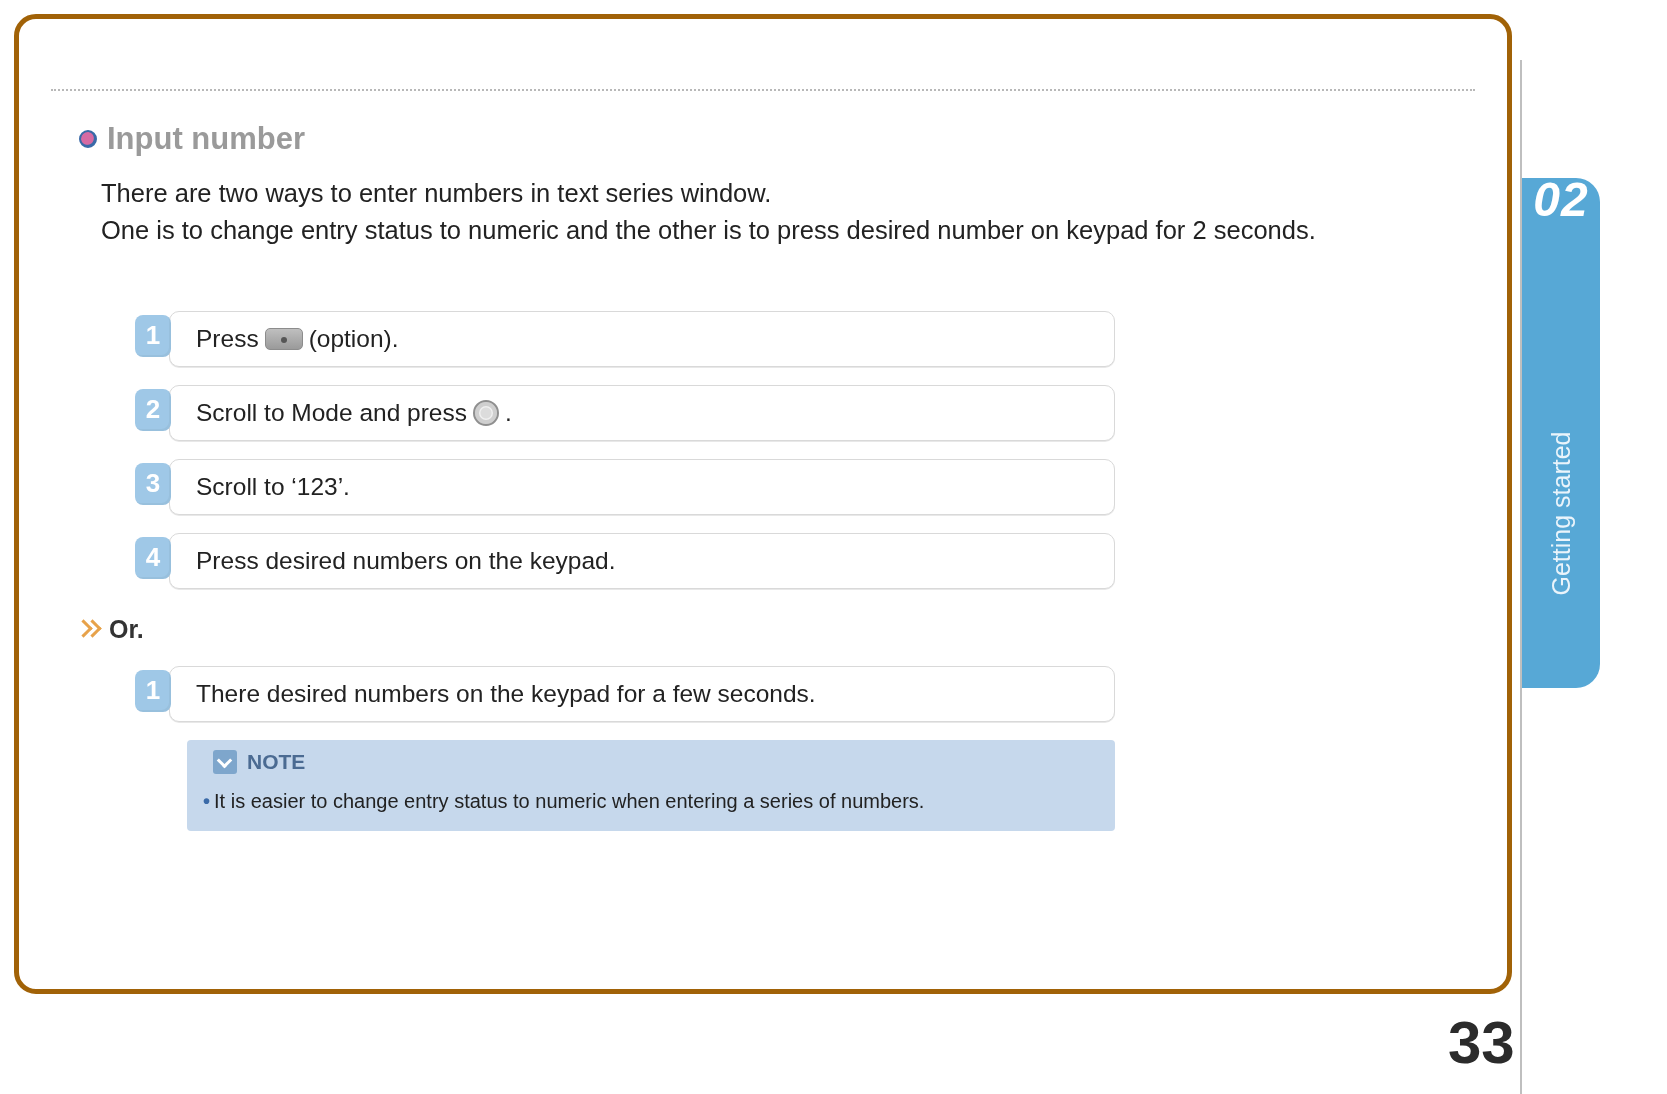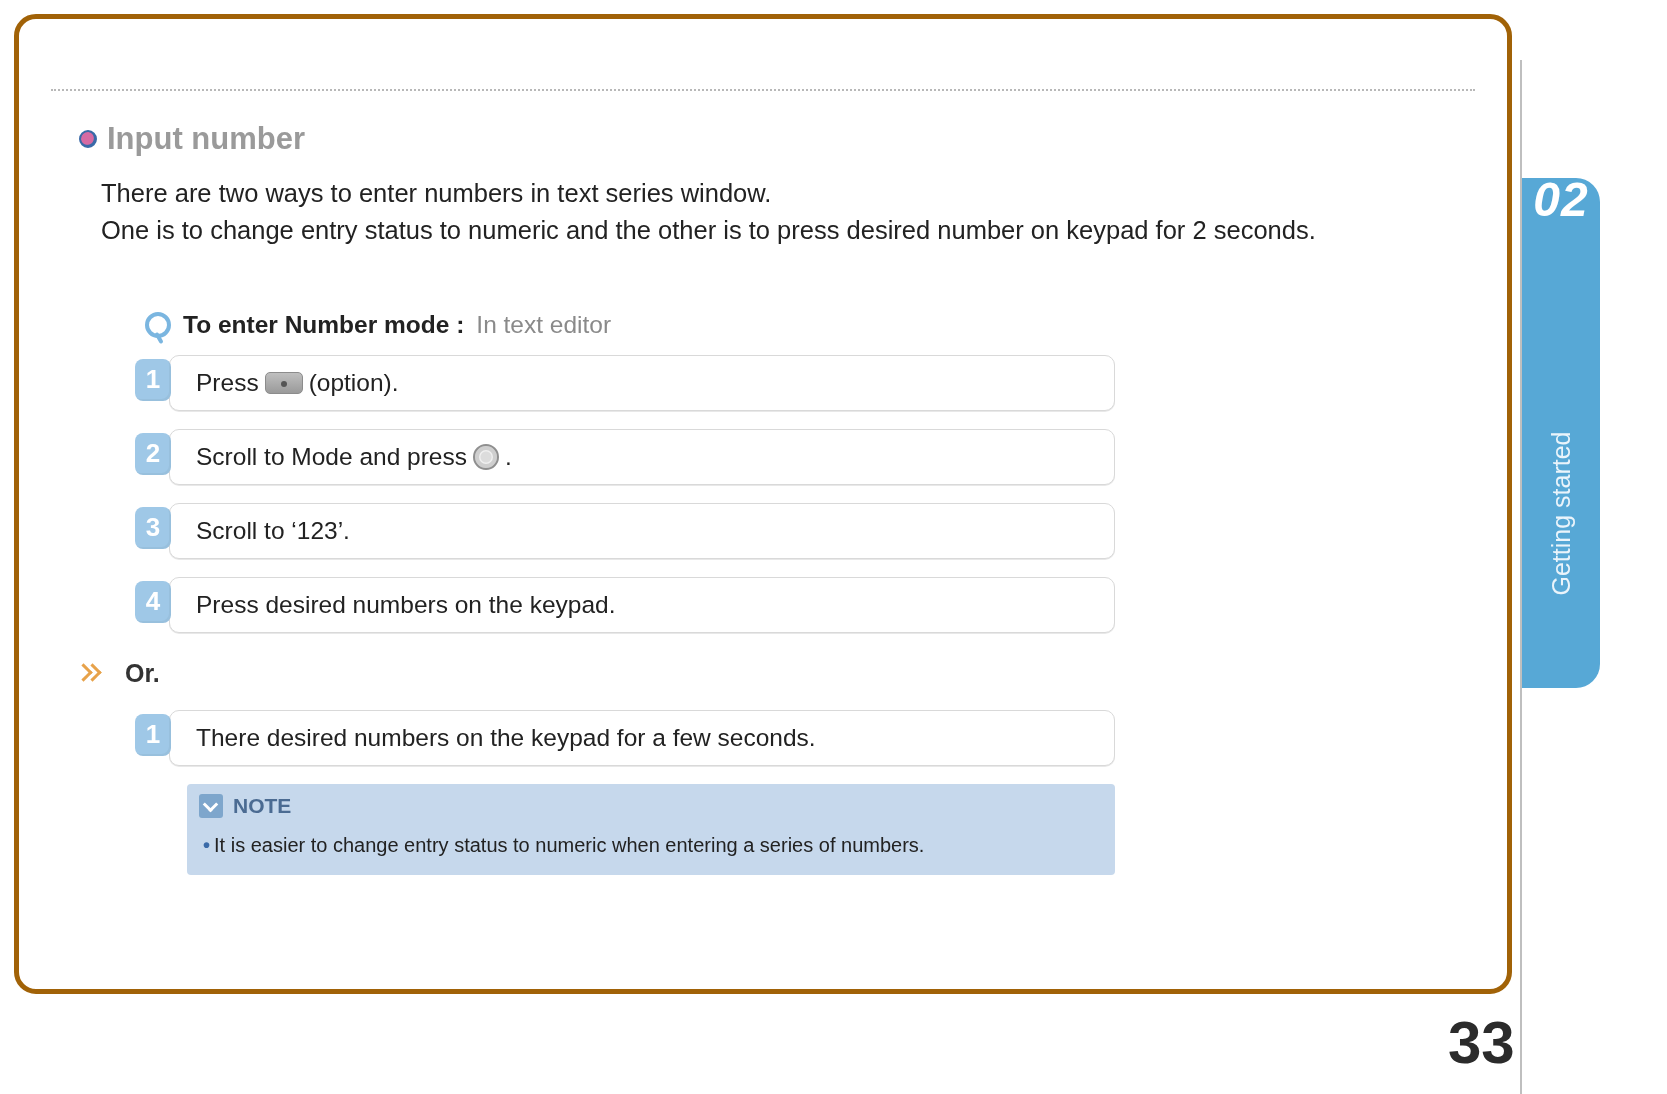--- a/index.html
+++ b/index.html
@@ -141,21 +141,21 @@
     width: 26px; height: 26px;
     border-radius: 50%;
     border: 2px solid #8f8f8f;
     background: radial-gradient(circle at 50% 50%, #dcdcdc 0 5px, #f0f0f0 6px);
     box-shadow: inset 0 0 0 4px #cfcfcf;
     vertical-align: middle;
   }
   .or-row {
     display: flex;
     align-items: center;
-    gap: 24px;
+    gap: 8px;
     margin: 26px 0 22px -62px;
     font-size: 25px;
     font-weight: bold;
     color: #333;
   }
   .chevrons {
     width: 24px; height: 22px;
     position: relative;
   }
   .chevrons::before, .chevrons::after {
@@ -172,21 +172,21 @@
     margin: 10px 0 0 48px;
     background: #c6d8ec;
     border-radius: 4px;
     padding: 0 0 18px 0;
     width: 928px;
   }
   .note-head {
     display: flex;
     align-items: center;
     gap: 10px;
-    padding: 10px 14px 10px 12px;
+    padding: 10px 14px 10px 26px;
     color: #4b6b92;
     font-weight: bold;
     font-size: 21px;
   }
   .note-arrow {
     width: 24px; height: 24px;
     background: #7ea6cc;
     position: relative;
     border-radius: 3px;
   }
@@ -264,25 +264,20 @@
       <span class="bullet-ring"></span>
       <span>Input number</span>
     </div>
 
     <div class="intro">
       <div>There are two ways to enter numbers in text series window.</div>
       <div>One is to change entry status to numeric and the other is to press desired number on keypad for 2 seconds.</div>
     </div>
 
     <div class="steps">
-      <div class="mode-head">
-        <span class="mode-ring"></span>
-        <span class="mode-label">To enter Number mode :</span>
-        <span class="mode-context">In text editor</span>
-      </div>
 
       <div id="steps-a-container">
           <div class="step-row">
             <div class="step-badge">1</div>
             <div class="step-box">
               <span>Press </span>
               <span class="icon-softkey"></span>
               <span> (option).</span>
             </div>
           </div>

